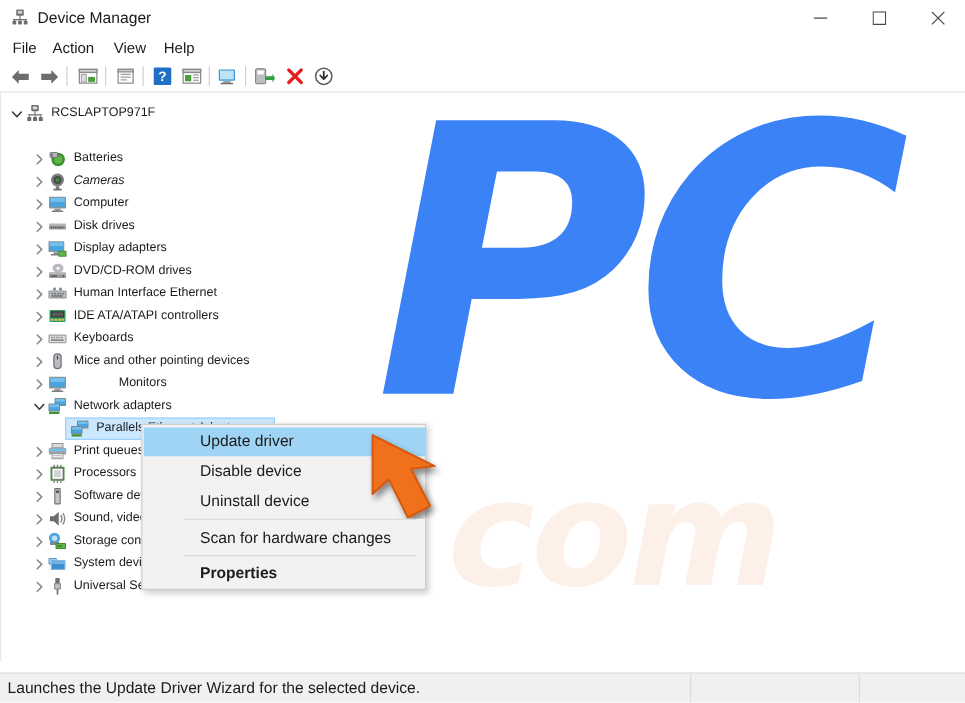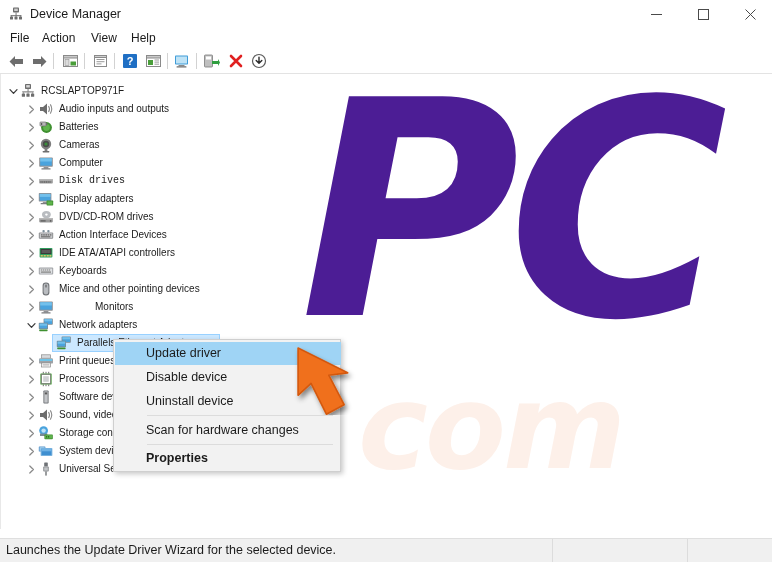--- a/index.html
+++ b/index.html
@@ -25,21 +25,21 @@
     pointer-events: none;
     z-index: 0;
   }
   .wm-pc {
     position: absolute;
     left: 300px; top: 62px;
     font-size: 300px;
     font-weight: bold;
     font-style: italic;
     letter-spacing: -12px;
-    color: #4c1d95;
+    color: #3b82f6;
     font-family: "DejaVu Sans", sans-serif;
     line-height: 1;
     white-space: nowrap;
   }
   .wm-com {
     position: absolute;
     left: 358px; top: 368px;
     font-size: 118px;
     font-weight: bold;
     font-style: italic;
@@ -164,21 +164,21 @@
     border: 1px solid #cfcfcf;
     box-shadow: 2px 2px 5px rgba(0,0,0,0.22);
     z-index: 10;
     box-sizing: border-box;
   }
   .ctx-item {
     position: absolute;
     left: 1px; width: 226px; height: 23px;
     line-height: 23px;
     font-size: 12.5px; color: #1b1b1b;
-    padding-left: 31px;
+    padding-left: 45px;
     box-sizing: border-box;
   }
   .ctx-item.highlight {
     background: #9fd4f5;
   }
   .ctx-item.bold { font-weight: bold; }
   .ctx-sep {
     position: absolute;
     left: 33px; width: 186px; height: 1px;
     background: #dcdcdc;
@@ -378,49 +378,36 @@
             <rect x="2.2" y="8.4" width="11.6" height="1" fill="#6d6d6d"></rect>
             <rect x="3.2" y="9.4" width="0.7" height="1.3" fill="#6d6d6d"></rect>
             <rect x="7.7" y="9.4" width="0.7" height="1.3" fill="#6d6d6d"></rect>
             <rect x="12.1" y="9.4" width="0.7" height="1.3" fill="#6d6d6d"></rect>
             <rect x="1.8" y="10.6" width="3.2" height="3.2" rx="0.5" fill="#6d6d6d"></rect>
             <rect x="6.4" y="10.6" width="3.2" height="3.2" rx="0.5" fill="#6d6d6d"></rect>
             <rect x="11" y="10.6" width="3.2" height="3.2" rx="0.5" fill="#6d6d6d"></rect>
           </svg></span>
         <span class="rlabel" style="left: 41px;">RCSLAPTOP971F</span>
       </div>
-      <div class="row" style="top: 26px;">
-        <span class="chev" style="left: 24px;">
-          <svg width="9" height="9" viewBox="0 0 9 9">
-            <path d="M2.8,1 L6.4,4.5 L2.8,8" stroke="#8a8a8a" stroke-width="1.25" fill="none" stroke-linecap="round" stroke-linejoin="round"></path>
-          </svg>
-        </span>
-        <span class="ricon" style="left: 38px;"><svg width="16" height="16" viewBox="0 0 16 16">
-            <path d="M2,6 L5,6 L9,2.5 L9,13.5 L5,10 L2,10 Z" fill="#6d6d6d"></path>
-            <path d="M10.5,5 Q12.5,8 10.5,11" stroke="#8a8a8a" stroke-width="1.1" fill="none"></path>
-            <path d="M12.3,3.4 Q15.2,8 12.3,12.6" stroke="#8a8a8a" stroke-width="1.1" fill="none"></path>
-          </svg></span>
-        <span class="rlabel" style="left: 59px;">Audio inputs and outputs</span>
-      </div>
       <div class="row" style="top: 44px;">
         <span class="chev" style="left: 24px;">
           <svg width="9" height="9" viewBox="0 0 9 9">
             <path d="M2.8,1 L6.4,4.5 L2.8,8" stroke="#8a8a8a" stroke-width="1.25" fill="none" stroke-linecap="round" stroke-linejoin="round"></path>
           </svg>
         </span>
         <span class="ricon" style="left: 38px;"><svg width="16" height="16" viewBox="0 0 16 16">
             <circle cx="8.5" cy="8.5" r="5.4" fill="#3f9030"></circle>
             <circle cx="8.5" cy="8.5" r="3.4" fill="#5fb44c"></circle>
             <rect x="2" y="3" width="6" height="4" rx="0.6" fill="#b7b7b7" stroke="#6d6d6d" stroke-width="0.7"></rect>
             <rect x="8" y="4" width="1.4" height="2" fill="#6d6d6d"></rect>
             <rect x="3" y="4" width="1.2" height="2" fill="#5a5a5a"></rect>
           </svg></span>
         <span class="rlabel" style="left: 59px;">Batteries</span>
       </div>
-      <div class="row" style="top: 62px;">
+      <div class="row" style="top: 62px; font-style: italic;">
         <span class="chev" style="left: 24px;">
           <svg width="9" height="9" viewBox="0 0 9 9">
             <path d="M2.8,1 L6.4,4.5 L2.8,8" stroke="#8a8a8a" stroke-width="1.25" fill="none" stroke-linecap="round" stroke-linejoin="round"></path>
           </svg>
         </span>
         <span class="ricon" style="left: 38px;"><svg width="16" height="16" viewBox="0 0 16 16">
             <circle cx="8" cy="7" r="5.2" fill="#7d7d7d"></circle>
             <circle cx="8" cy="7" r="3.2" fill="#4a4a4a"></circle>
             <circle cx="8" cy="7" r="1.6" fill="#3a8f3a"></circle>
             <rect x="6.6" y="12" width="2.8" height="2.4" fill="#7d7d7d"></rect>
@@ -436,21 +423,21 @@
         </span>
         <span class="ricon" style="left: 38px;"><svg width="16" height="16" viewBox="0 0 16 16">
             <rect x="1.2" y="2.4" width="13.6" height="9.4" rx="0.8" fill="#8f9093"></rect>
             <rect x="2.2" y="3.3" width="11.6" height="7.4" fill="#4aa3dd"></rect>
             <rect x="2.2" y="3.3" width="11.6" height="3.2" fill="#72c0ec"></rect>
             <rect x="5.6" y="12" width="4.8" height="1.6" fill="#8f9093"></rect>
             <rect x="3.4" y="13.3" width="9.2" height="1.3" rx="0.5" fill="#7b7c7f"></rect>
           </svg></span>
         <span class="rlabel" style="left: 59px;">Computer</span>
       </div>
-      <div class="row" style="top: 98px; font-family: Liberation Mono, monospace;">
+      <div class="row" style="top: 98px;">
         <span class="chev" style="left: 24px;">
           <svg width="9" height="9" viewBox="0 0 9 9">
             <path d="M2.8,1 L6.4,4.5 L2.8,8" stroke="#8a8a8a" stroke-width="1.25" fill="none" stroke-linecap="round" stroke-linejoin="round"></path>
           </svg>
         </span>
         <span class="ricon" style="left: 38px;"><svg width="16" height="16" viewBox="0 0 16 16">
             <rect x="1.2" y="6" width="13.6" height="4.6" rx="0.8" fill="#9a9a9a"></rect>
             <rect x="1.2" y="6" width="13.6" height="1.6" fill="#b8b8b8"></rect>
             <rect x="2.4" y="8.4" width="1.2" height="1.2" fill="#5a5a5a"></rect>
             <rect x="4.2" y="8.4" width="1.2" height="1.2" fill="#5a5a5a"></rect>
@@ -505,21 +492,21 @@
             <rect x="1.8" y="6.3" width="12.4" height="4.6" fill="#c9cbcd"></rect>
             <rect x="3" y="7.2" width="1.6" height="1.4" fill="#6d6d6d"></rect>
             <rect x="5.2" y="7.2" width="1.6" height="1.4" fill="#6d6d6d"></rect>
             <rect x="7.4" y="7.2" width="1.6" height="1.4" fill="#6d6d6d"></rect>
             <rect x="9.6" y="7.2" width="1.6" height="1.4" fill="#6d6d6d"></rect>
             <rect x="11.8" y="7.2" width="1.6" height="1.4" fill="#6d6d6d"></rect>
             <rect x="3" y="9.2" width="9.4" height="1.2" fill="#6d6d6d"></rect>
             <rect x="4.4" y="3" width="2.4" height="2.4" rx="1.1" fill="#7d8f9a"></rect>
             <rect x="9.2" y="3" width="2.4" height="2.4" rx="1.1" fill="#7d8f9a"></rect>
           </svg></span>
-        <span class="rlabel" style="left: 59px;">Action Interface Devices</span>
+        <span class="rlabel" style="left: 59px;">Human Interface Ethernet</span>
       </div>
       <div class="row" style="top: 170px;">
         <span class="chev" style="left: 24px;">
           <svg width="9" height="9" viewBox="0 0 9 9">
             <path d="M2.8,1 L6.4,4.5 L2.8,8" stroke="#8a8a8a" stroke-width="1.25" fill="none" stroke-linecap="round" stroke-linejoin="round"></path>
           </svg>
         </span>
         <span class="ricon" style="left: 38px;"><svg width="16" height="16" viewBox="0 0 16 16">
             <rect x="1.6" y="3" width="12.8" height="9.6" rx="0.8" fill="#2f9e5e"></rect>
             <rect x="2.6" y="4" width="10.8" height="5" fill="#3a3a3a"></rect>

